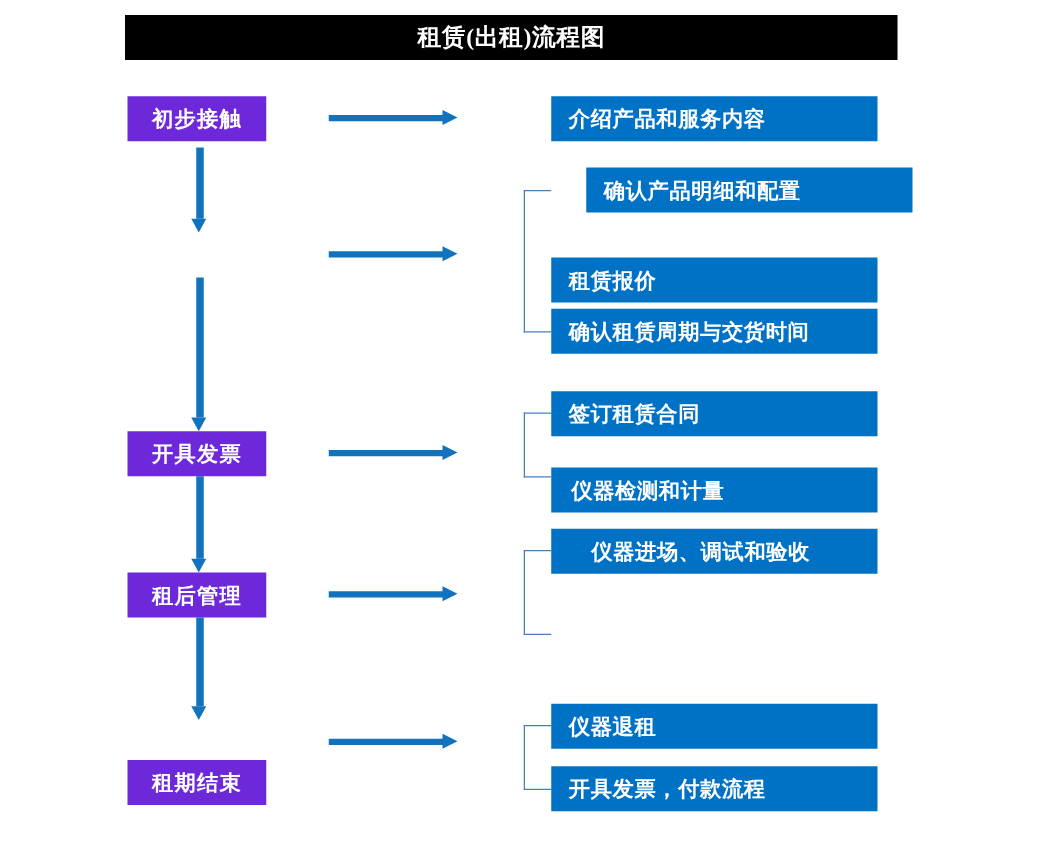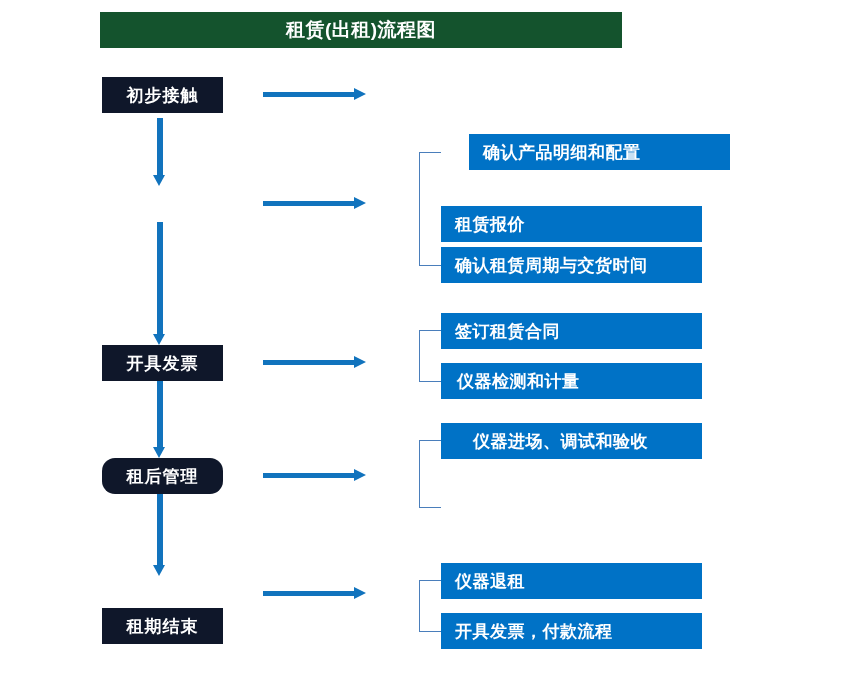--- a/index.html
+++ b/index.html
@@ -15,38 +15,38 @@
     position: relative;
     width: 844px;
     height: 688px;
     background: #ffffff;
     overflow: hidden;
   }
   .title-bar {
     position: absolute;
     left: 100px;
     top: 12px;
-    width: 522px;
+    width: 618px;
     height: 36px;
-    background: #14532d;
+    background: #000000;
     color: #ffffff;
     font-size: 19px;
     font-weight: bold;
     display: flex;
     align-items: center;
     justify-content: center;
     letter-spacing: 0.5px;
-    font-family: Liberation Sans, sans-serif;
+    font-family: Liberation Serif, serif;
   }
   .stage-box {
     position: absolute;
     left: 102px;
-    width: 121px;
+    width: 111px;
     height: 36px;
-    background: #0f172a;
+    background: #6d28d9;
     color: #ffffff;
     font-size: 17px;
     font-weight: bold;
     display: flex;
     align-items: center;
     justify-content: center;
     letter-spacing: 1px;
     font-family: "Liberation Serif", "DejaVu Serif", serif;
   }
   .detail-box {
@@ -128,21 +128,21 @@
 
 <div id="flowchart">
 
   <div class="title-bar">租赁(出租)流程图</div>
 
   <div class="stage-box" style="top:77px;">初步接触</div>
 
 
   <div class="stage-box" style="top:345px;">开具发票</div>
 
-  <div class="stage-box" style="top:458px;border-radius:13px;">租后管理</div>
+  <div class="stage-box" style="top:458px;">租后管理</div>
 
   <div class="stage-box" style="top:608px;">租期结束</div>
 
   <div class="v-arrow" style="top:118px; height:68px;">
     <div class="shaft" style="height:57px;"></div>
     <div class="head" style="top:57px;"></div>
   </div>
 
   <div class="v-arrow" style="top:222px; height:123px;">
     <div class="shaft" style="height:112px;"></div>
@@ -178,30 +178,31 @@
   <div class="h-arrow" style="top:587px;">
     <div class="shaft"></div>
       <div class="head"></div>
   </div>
 
   <div class="bracket" style="top:152px; height:114px;"></div>
   <div class="bracket" style="top:330px; height:52px;"></div>
   <div class="bracket" style="top:440px; height:68px;"></div>
   <div class="bracket" style="top:580px; height:52px;"></div>
 
+  <div class="detail-box" style="top:77px;">介绍产品和服务内容</div>
 
   <div class="detail-box" style="top:134px;margin-left:28px;">确认产品明细和配置</div>
 
   <div class="detail-box" style="top:186px;margin-top:20px;">租赁报价</div>
 
   <div class="detail-box" style="top:247px;">确认租赁周期与交货时间</div>
 
   <div class="detail-box" style="top:313px;">签订租赁合同</div>
 
-  <div class="detail-box" style="top:363px;padding-left:16px;">仪器检测和计量</div>
+  <div class="detail-box" style="top:374px;padding-left:16px;">仪器检测和计量</div>
 
   <div class="detail-box" style="top:423px;padding-left:32px;">仪器进场、调试和验收</div>
 
 
   <div class="detail-box" style="top:563px;">仪器退租</div>
 
   <div class="detail-box" style="top:613px;">开具发票，付款流程</div>
 
 </div>
 

